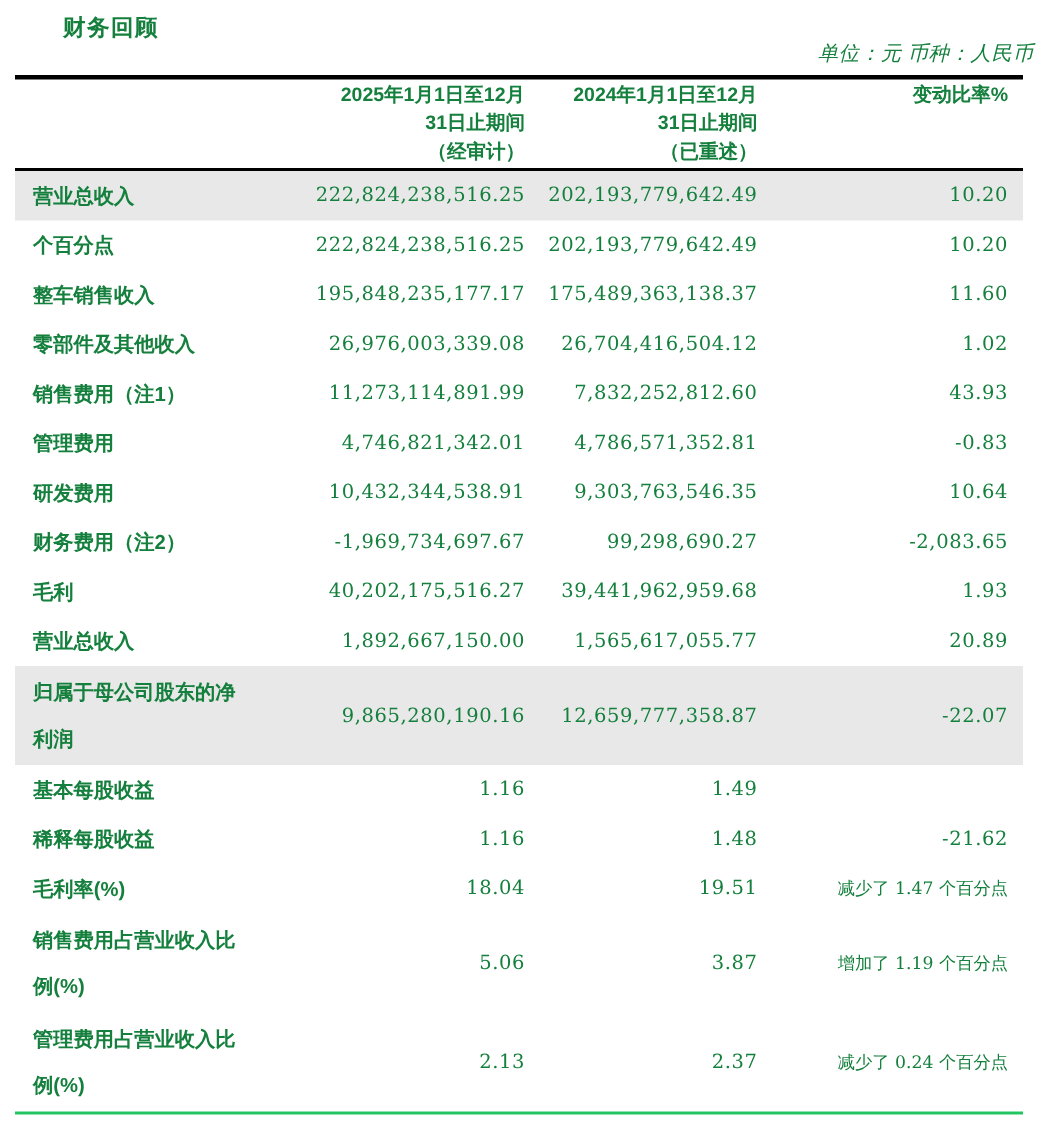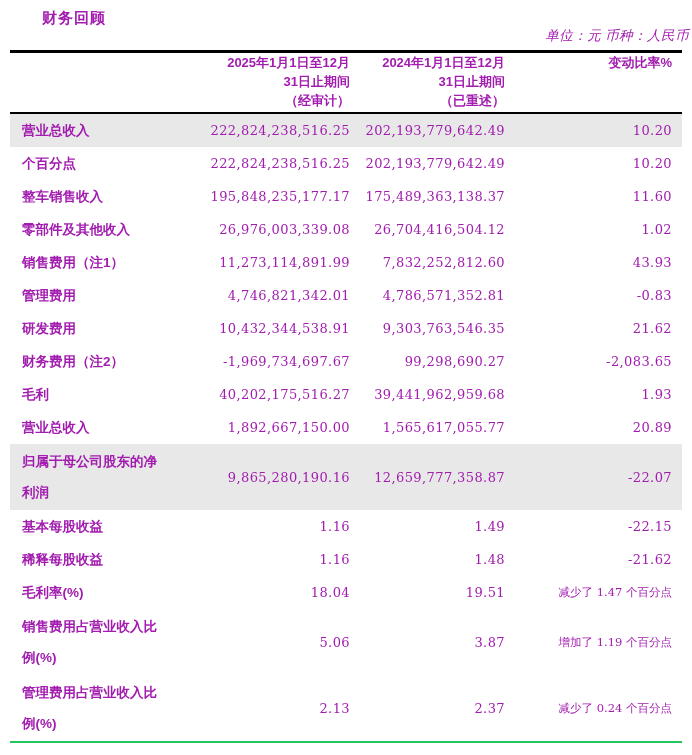--- a/index.html
+++ b/index.html
@@ -1,18 +1,18 @@
 <!DOCTYPE html>
 <html><head>
 <meta charset="utf-8">
 <style>
   html, body { margin:0; padding:0; background:#ffffff; }
   .page {
     position:relative; width:692px; height:755px; background:#ffffff;
-    color:#a21caf; font-family:"Liberation Sans", sans-serif; overflow:hidden;
+    color:#15803d; font-family:"Liberation Sans", sans-serif; overflow:hidden;
   }
   .title {
     position:absolute; left:42px; top:9px;
     font-size:15px; font-weight:700; letter-spacing:1px;
   }
   .unit {
     position:absolute; right:3px; top:27px;
     font-family:"Liberation Serif", serif; font-style:italic;
     font-size:13.5px; letter-spacing:0.5px;
   }
@@ -109,21 +109,21 @@
         <div class="c-label row-label">管理费用</div>
         <div class="c-v1 num">4,746,821,342.01</div>
         <div class="c-v2 num">4,786,571,352.81</div>
         <div class="c-chg num">-0.83</div>
       </div>
 
       <div class="row">
         <div class="c-label row-label">研发费用</div>
         <div class="c-v1 num">10,432,344,538.91</div>
         <div class="c-v2 num">9,303,763,546.35</div>
-        <div class="c-chg num">21.62</div>
+        <div class="c-chg num">10.64</div>
       </div>
 
       <div class="row">
         <div class="c-label row-label">财务费用（注2）</div>
         <div class="c-v1 num">-1,969,734,697.67</div>
         <div class="c-v2 num">99,298,690.27</div>
         <div class="c-chg num">-2,083.65</div>
       </div>
 
       <div class="row">
@@ -145,21 +145,20 @@
 利润</div>
         <div class="c-v1 num">9,865,280,190.16</div>
         <div class="c-v2 num">12,659,777,358.87</div>
         <div class="c-chg num">-22.07</div>
       </div>
 
       <div class="row">
         <div class="c-label row-label">基本每股收益</div>
         <div class="c-v1 num">1.16</div>
         <div class="c-v2 num">1.49</div>
-        <div class="c-chg num">-22.15</div>
       </div>
 
       <div class="row">
         <div class="c-label row-label">稀释每股收益</div>
         <div class="c-v1 num">1.16</div>
         <div class="c-v2 num">1.48</div>
         <div class="c-chg num">-21.62</div>
       </div>
 
       <div class="row">

